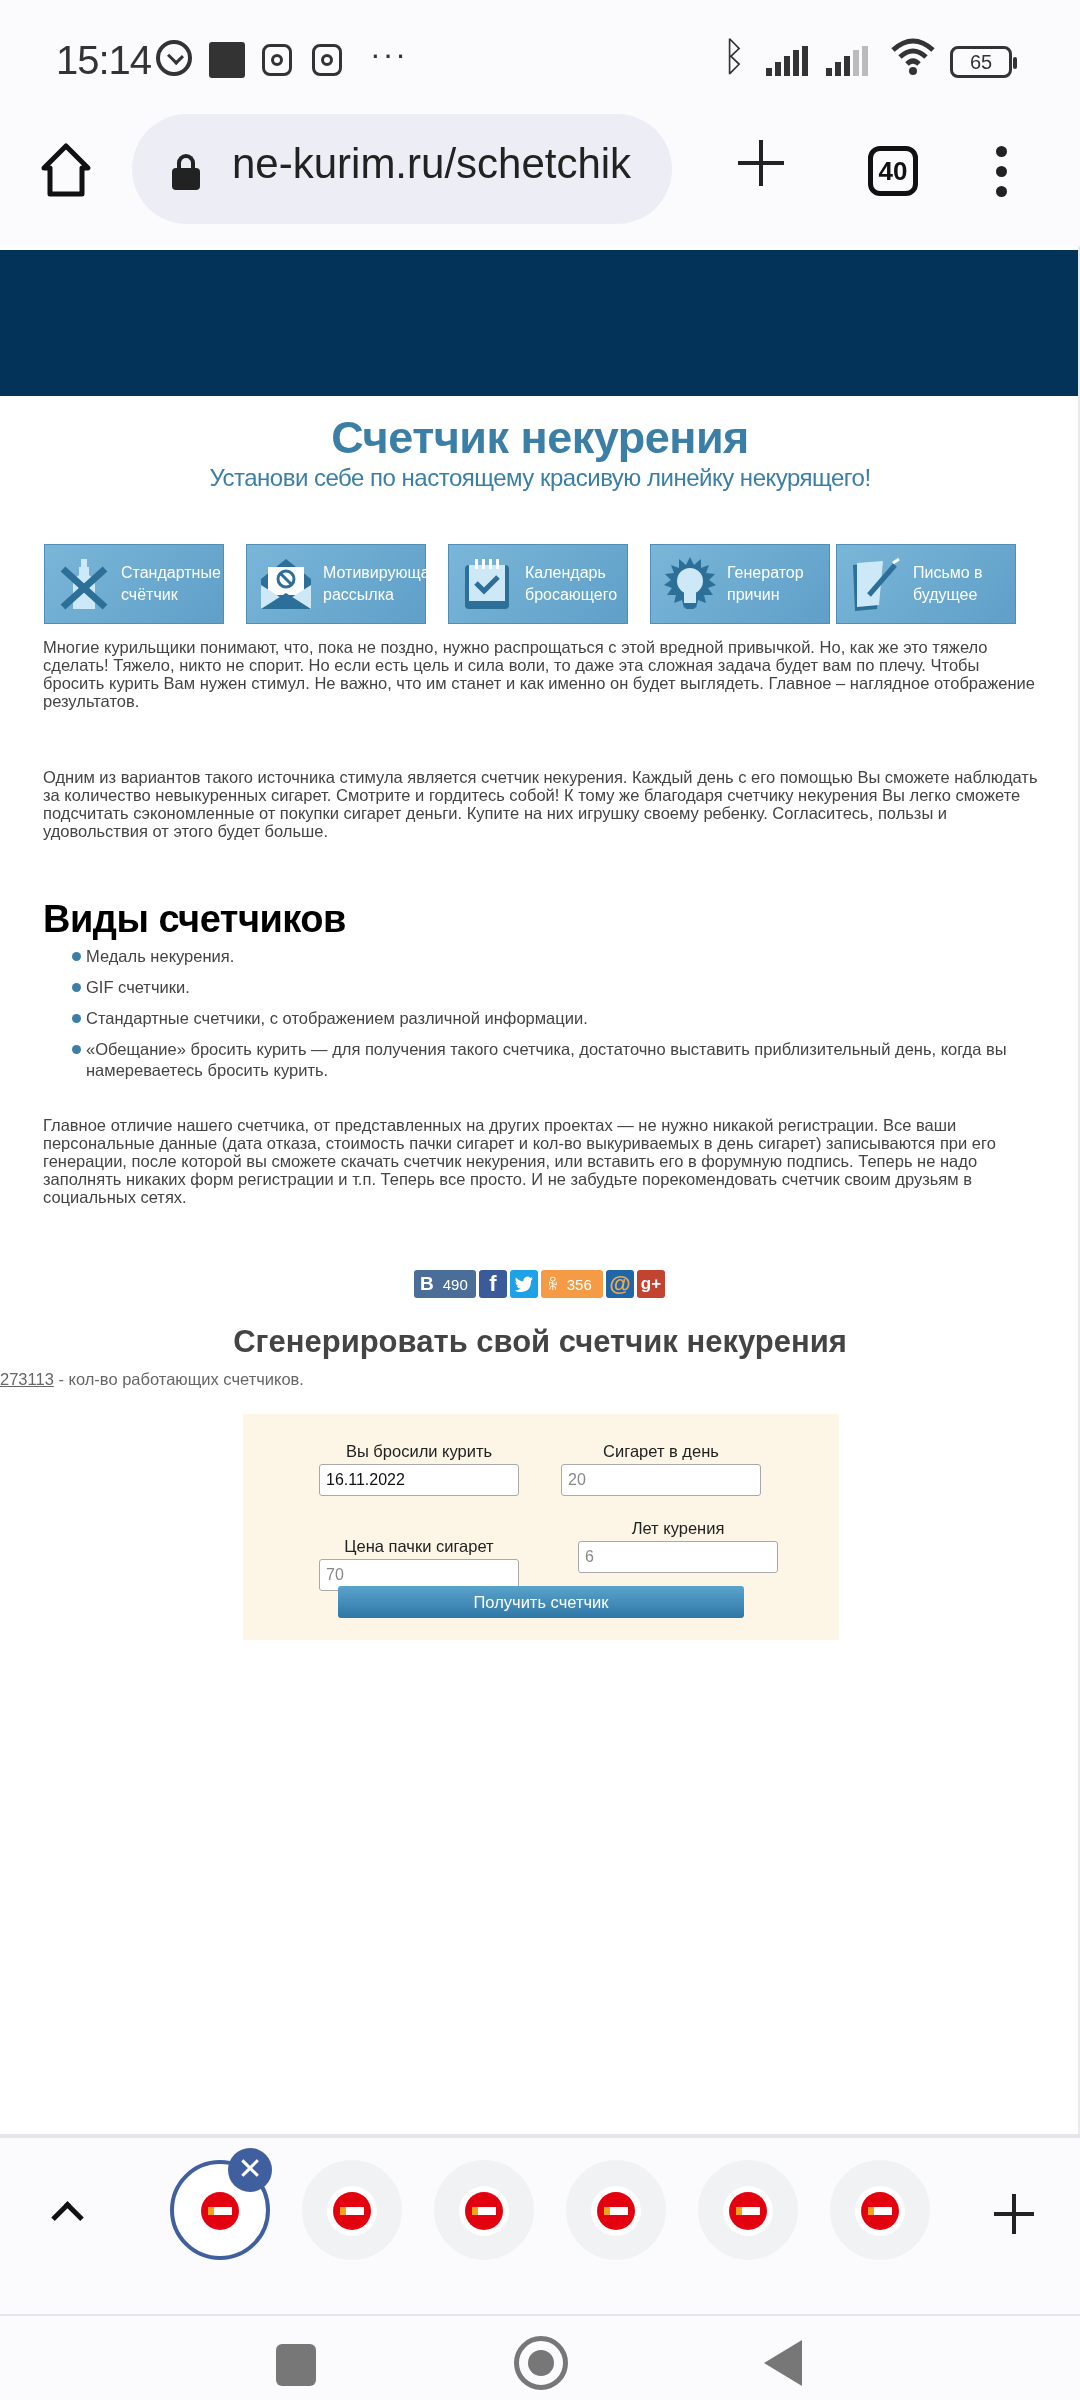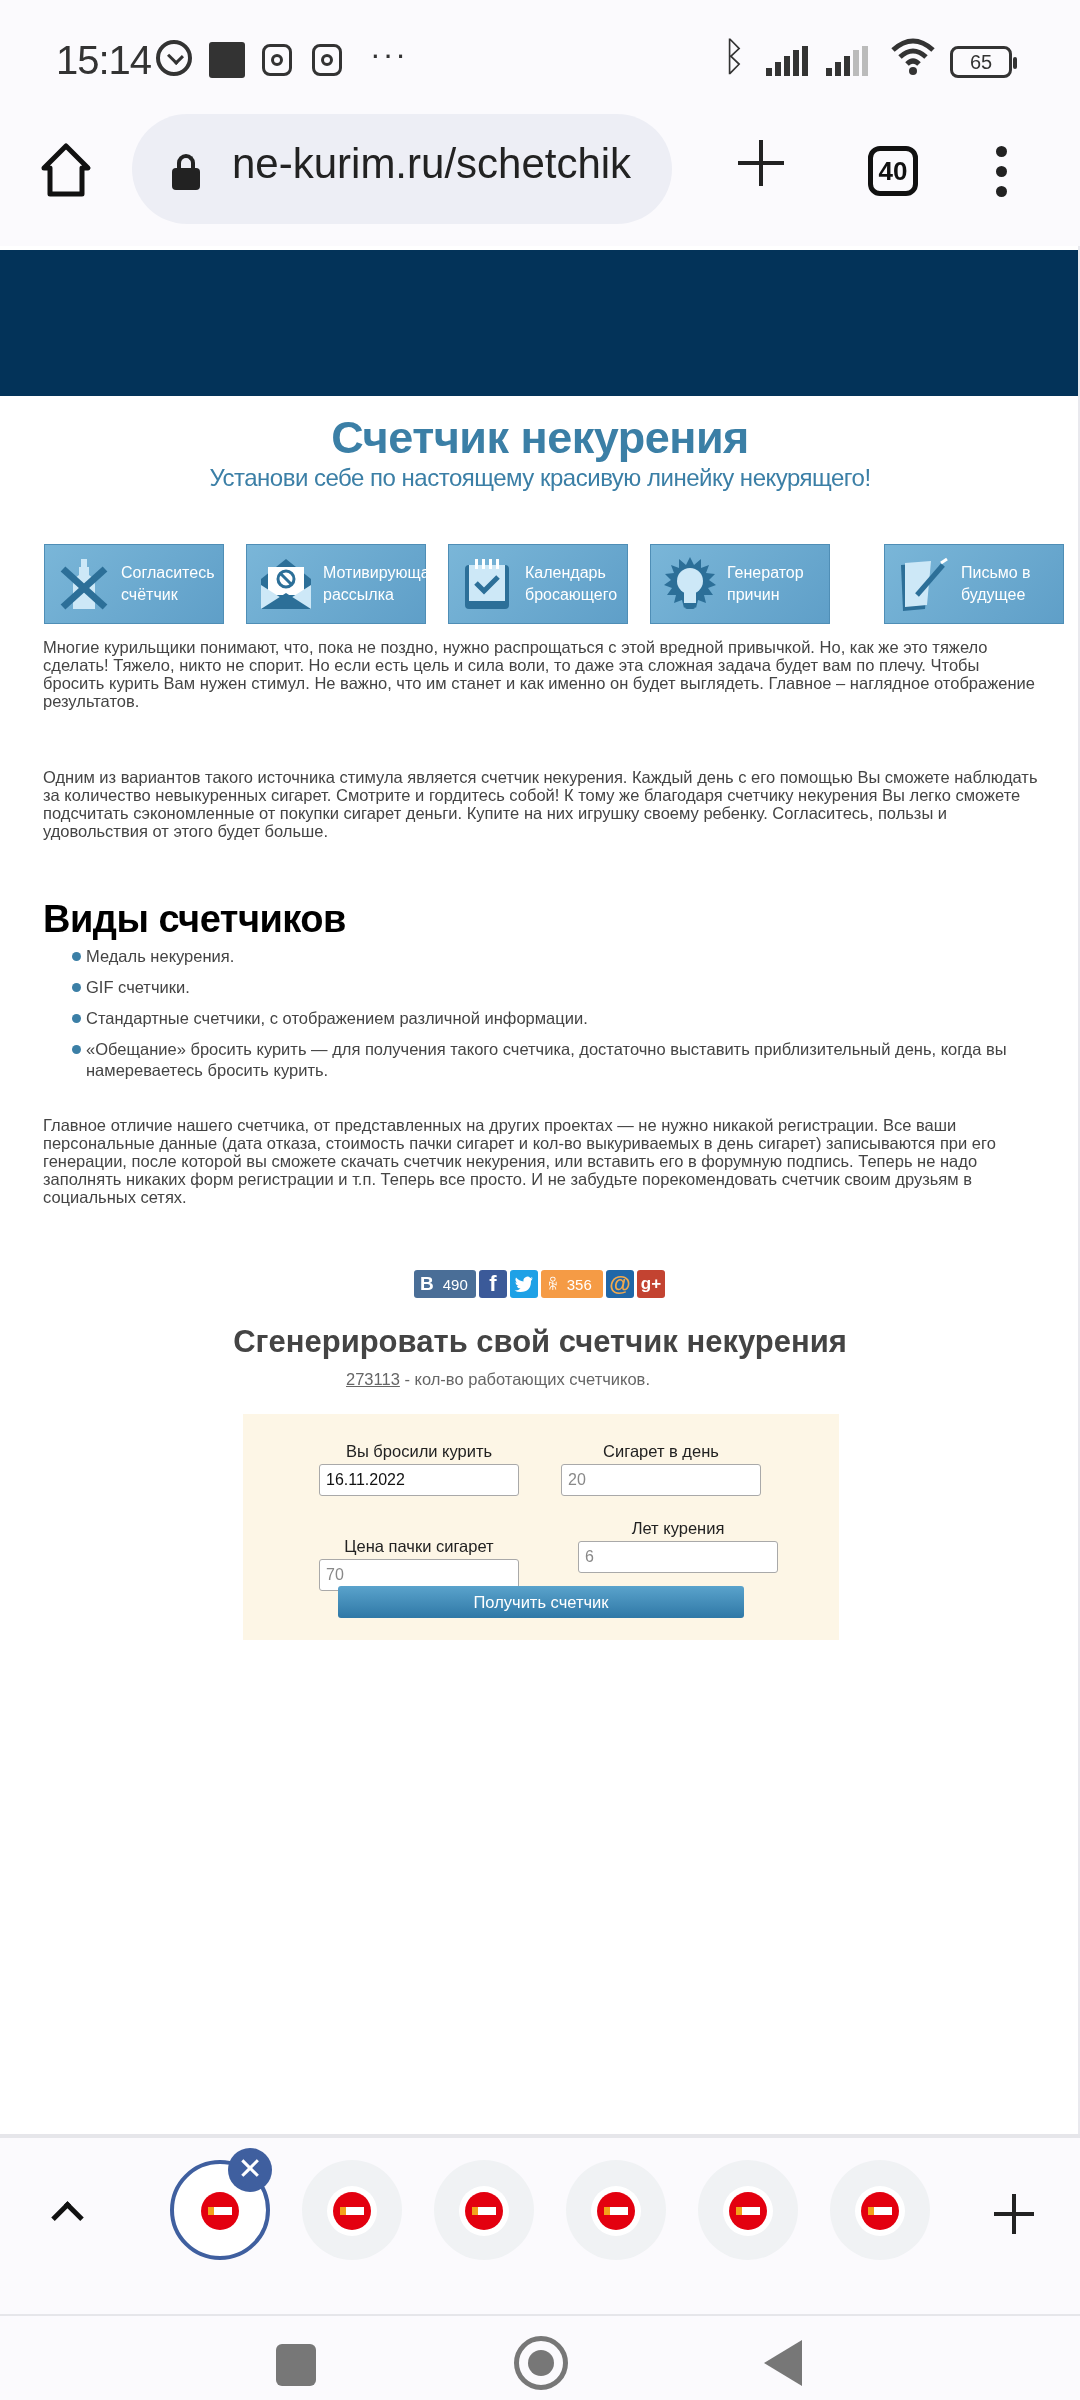--- a/index.html
+++ b/index.html
@@ -67,21 +67,21 @@
   .sh { height: 28px; border-radius: 3px; color: #fff; font-size: 15px; display: flex; align-items: center; justify-content: center; cursor: pointer; }
   .sh-vk { width: 62px; background: #4a6e97; justify-content: flex-start; padding-left: 6px; gap: 9px; }
   .sh-vk b { font-size: 19px; }
   .sh-fb { width: 28px; background: #3b5a99; font-weight: bold; font-size: 22px; }
   .sh-tw { width: 28px; background: #1ea1e6; font-size: 18px; }
   .sh-ok { width: 62px; background: #f59b45; gap: 8px; justify-content: flex-start; padding-left: 6px; }
   .sh-mail { width: 28px; background: #1f67a8; color: #f2a94d; font-size: 22px; font-weight: bold; }
   .sh-gp { width: 28px; background: #c34331; font-size: 17px; font-weight: bold; }
 
   .gen-title { position: absolute; left: 0; width: 1080px; top: 1078px; text-align: center; font-size: 31px; color: #444; }
-  .gen-sub { position: absolute; left: 0; width: 996px; top: 1124px; text-align: center; font-size: 16.5px; color: #666; }
+  .gen-sub { position: absolute; left: 0; width: 996px; top: 1124px; text-align: left; font-size: 16.5px; color: #666; }
   .gen-sub a { color: #666; text-decoration: underline; }
 
   .form { position: absolute; top: 1168px; left: 243px; width: 596px; height: 226px; background: #fdf6e6; }
   .field { position: absolute; width: 200px; }
   .field label { display: block; text-align: center; font-size: 16.5px; color: #222; height: 22px; }
   .field input { display: block; width: 200px; height: 32px; border: 1px solid #a9a9a9; border-radius: 3px; font-size: 16px; padding-left: 6px; background: #fff; font-family: "Liberation Sans", sans-serif; }
   .field input.filled { color: #111; }
   .field input::placeholder { color: #888; }
   .f1 { left: 76px; top: 28px; } .f2 { left: 318px; top: 28px; }
   .f3 { left: 76px; top: 105px; margin-top: 18px; } .f4 { left: 335px; top: 105px; }
@@ -171,21 +171,21 @@
   <div class="subtitle">Установи себе по настоящему красивую линейку некурящего!</div>
 
   <div class="features">
     <a class="feature" style="left:0">
       <svg class="ficon" viewBox="0 0 58 58">
         <rect x="26" y="4" width="6" height="8" fill="#cde8f7"></rect>
         <path d="M24 12 h10 v8 q6 4 6 10 v24 h-22 v-24 q0 -6 6 -10 z" fill="#cde8f7"></path>
         <line x1="8" y1="14" x2="50" y2="52" stroke="#2c6f98" stroke-width="7"></line>
         <line x1="50" y1="14" x2="8" y2="52" stroke="#2c6f98" stroke-width="7"></line>
       </svg>
-      <span class="flabel"><span>Согласитесь</span><br><span>счётчик</span></span>
+      <span class="flabel"><span>Стандартные</span><br><span>счётчик</span></span>
     </a>
     <a class="feature" style="left:202px">
       <svg class="ficon" viewBox="0 0 58 58">
         <path d="M4 24 L29 4 L54 24 L54 54 L4 54 Z" fill="#2c6f98"></path>
         <rect x="11" y="12" width="36" height="28" fill="#fff"></rect>
         <circle cx="29" cy="24" r="8" fill="none" stroke="#2c6f98" stroke-width="3"></circle>
         <line x1="23" y1="18" x2="35" y2="30" stroke="#2c6f98" stroke-width="3"></line>
         <path d="M4 30 L29 46 L54 30 L54 54 L4 54 Z" fill="#cde8f7"></path>
         <path d="M4 54 L29 38 L54 54 Z" fill="#2c6f98"></path>
       </svg>
@@ -207,21 +207,21 @@
     </a>
     <a class="feature" style="left:606px">
       <svg class="ficon" viewBox="0 0 58 58">
         <polygon points="29,2 33,10 40,4 40,13 48,10 45,18 54,19 48,25 55,30 47,33 52,40 43,40 45,48 37,45 35,53 29,47 23,53 21,45 13,48 15,40 6,40 11,33 3,30 10,25 4,19 13,18 10,10 18,13 18,4 25,10" fill="#2c6f98"></polygon>
         <circle cx="29" cy="26" r="13" fill="#cde8f7"></circle>
         <rect x="23" y="36" width="12" height="12" fill="#cde8f7"></rect>
         <rect x="24" y="48" width="10" height="6" rx="2" fill="#2c6f98"></rect>
       </svg>
       <span class="flabel"><span>Генератор</span><br><span>причин</span></span>
     </a>
-    <a class="feature" style="left:840px">
+    <a class="feature" style="left:792px">
       <svg class="ficon" viewBox="0 0 58 58">
         <polygon points="6,10 34,8 30,54 8,56" fill="#2c6f98"></polygon>
         <polygon points="10,8 36,6 32,50 10,52" fill="#cde8f7"></polygon>
         <line x1="22" y1="40" x2="48" y2="10" stroke="#2c6f98" stroke-width="5"></line>
         <line x1="46" y1="8" x2="52" y2="4" stroke="#fff" stroke-width="3"></line>
       </svg>
       <span class="flabel"><span>Письмо в</span><br><span>будущее</span></span>
     </a>
   </div>
 

